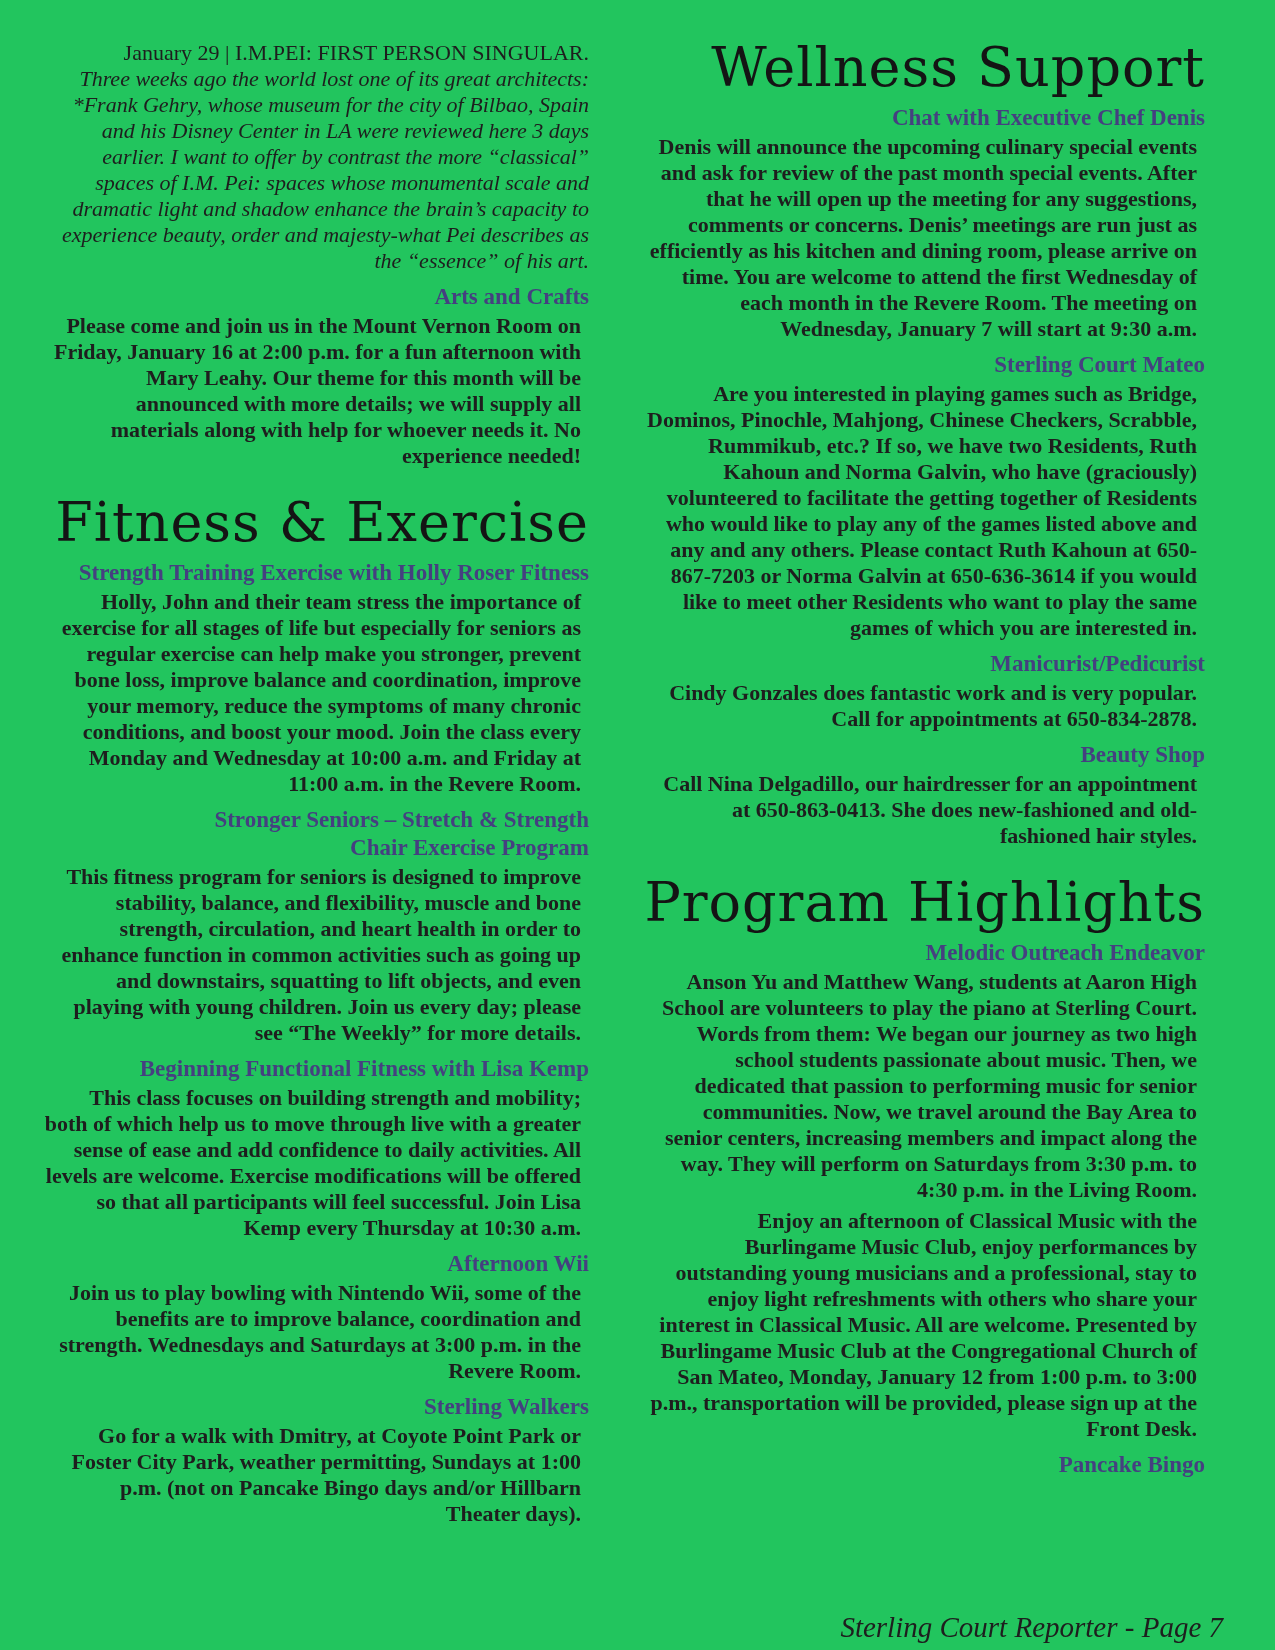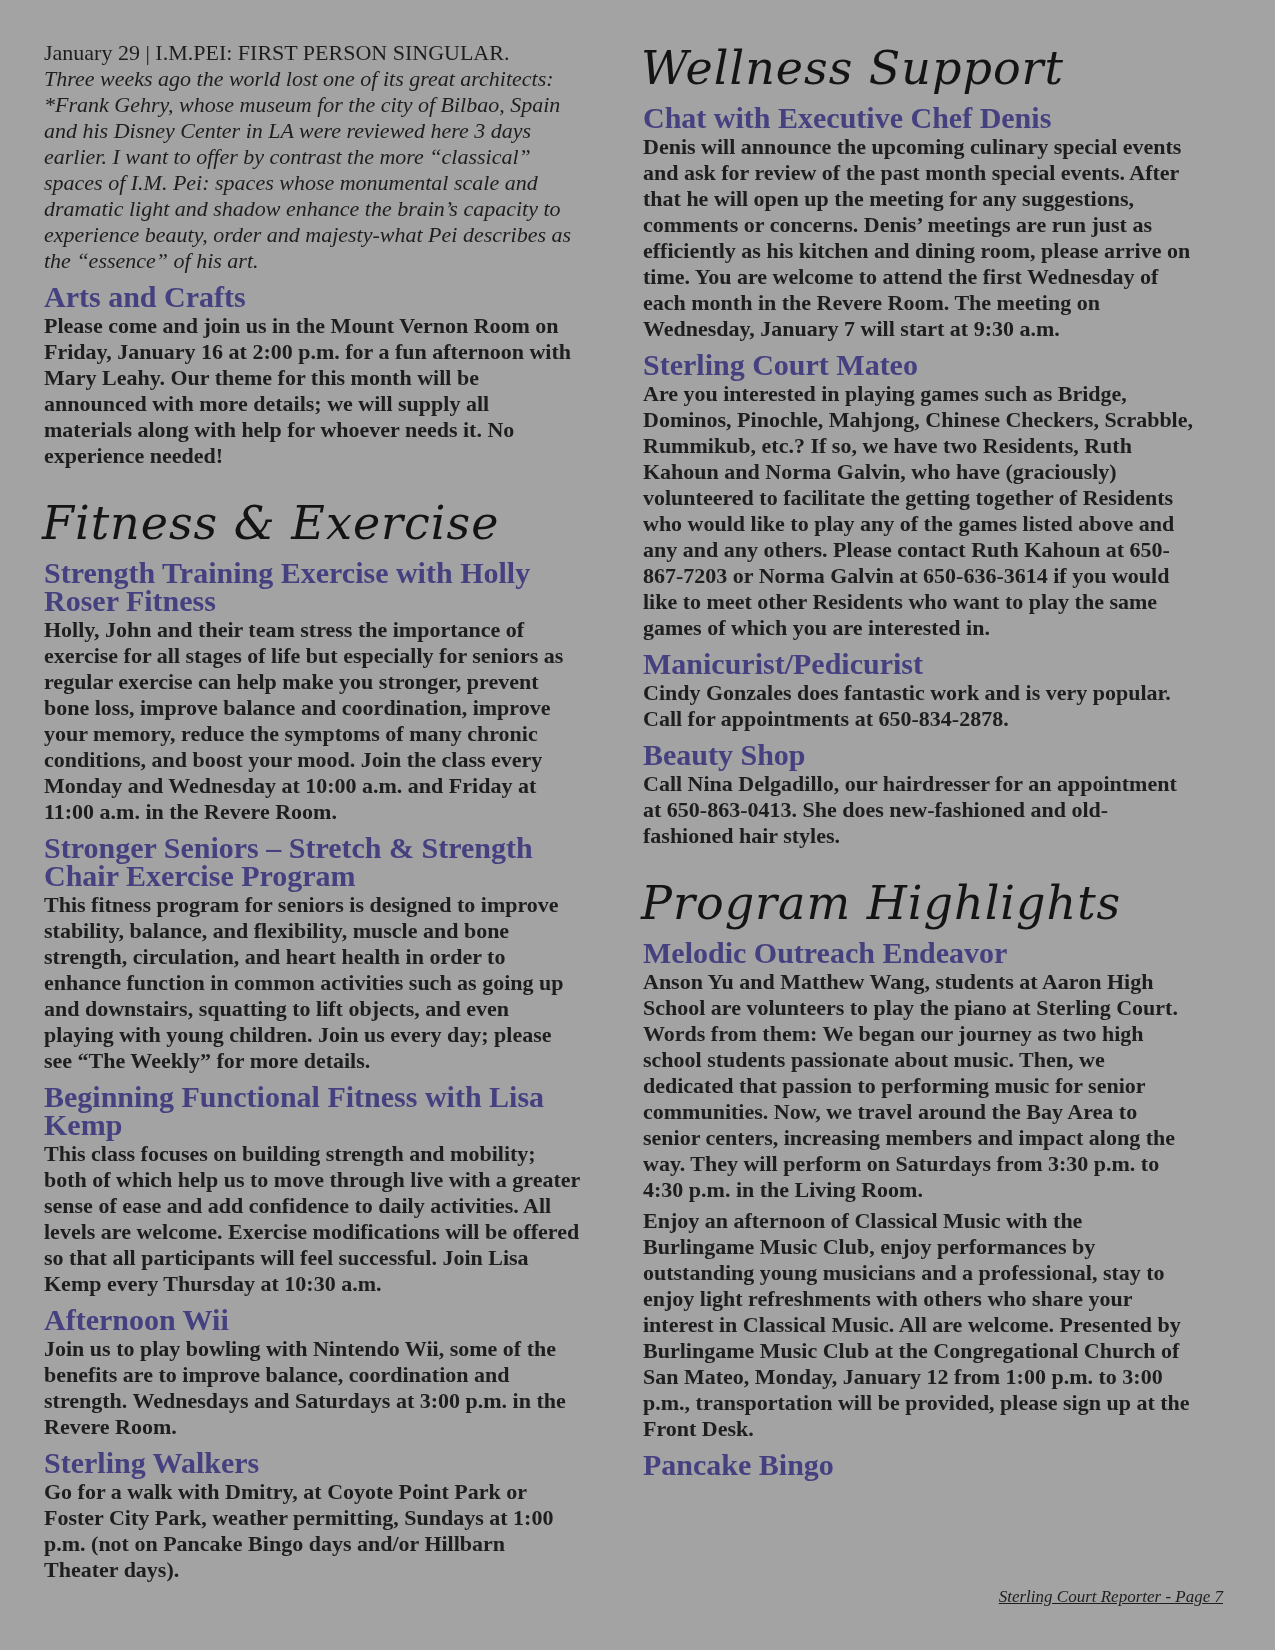--- a/index.html
+++ b/index.html
@@ -1,68 +1,66 @@
 <!DOCTYPE html>
 <html><head>
 <meta charset="utf-8">
 <style>
   html,body { margin:0; padding:0; background:#e8e8e8; }
   .page {
     position:relative;
     width:1275px; height:1650px;
     margin:0 auto;
-    background:#a3a3a3;
+    background:#22c55e;
     box-sizing:border-box;
     padding:40px 0 8px 44px;
     overflow:hidden;
     font-family:"Liberation Serif", serif;
     color:#1e1e1e;
     font-size:22px;
     line-height:26px;
-    text-align:left;
+    text-align:right;
   }
   .columns { display:flex; gap:54px; }
   .col-left  { width:545px; flex:0 0 545px; }
   .col-right { width:562px; flex:0 0 562px; }
 
   .section { margin:0; }
   .section-body { margin:0 8px 5px 0;font-weight:bold; }
 
   .heading {
     font-weight:bold;
     color:#454080;
-    font-size:30px;
+    font-size:23px;
     line-height:28px;
     margin:9px 0 2px 0;
     white-space:pre-line;
   }
 
   .script-heading {
     font-family:"DejaVu Serif", serif;
-    font-style:italic;
     font-weight:400;
     color:#141414;
-    font-size:46px;
+    font-size:54px;
     line-height:56px;
     letter-spacing:1px;
     margin:26px 0 8px -2px;
     white-space:nowrap;
   }
   .script-heading.first { margin-top:0; }
 
   .intro-title { margin:0; }
   .intro-body  { font-style:italic; margin:0 0 6px 0; }
 
   .page-footer {
     position:absolute;
-    right:52px; bottom:40px;
+    right:52px; bottom:10px;
     font-style:italic;
-    font-size:17px;
+    font-size:29px;
     color:#1e1e1e;
-    text-decoration:underline;
   }
 </style>
 </head>
 <body>
 
 <div class="page">
   <div class="columns">
 
     <div class="col-left">
 

